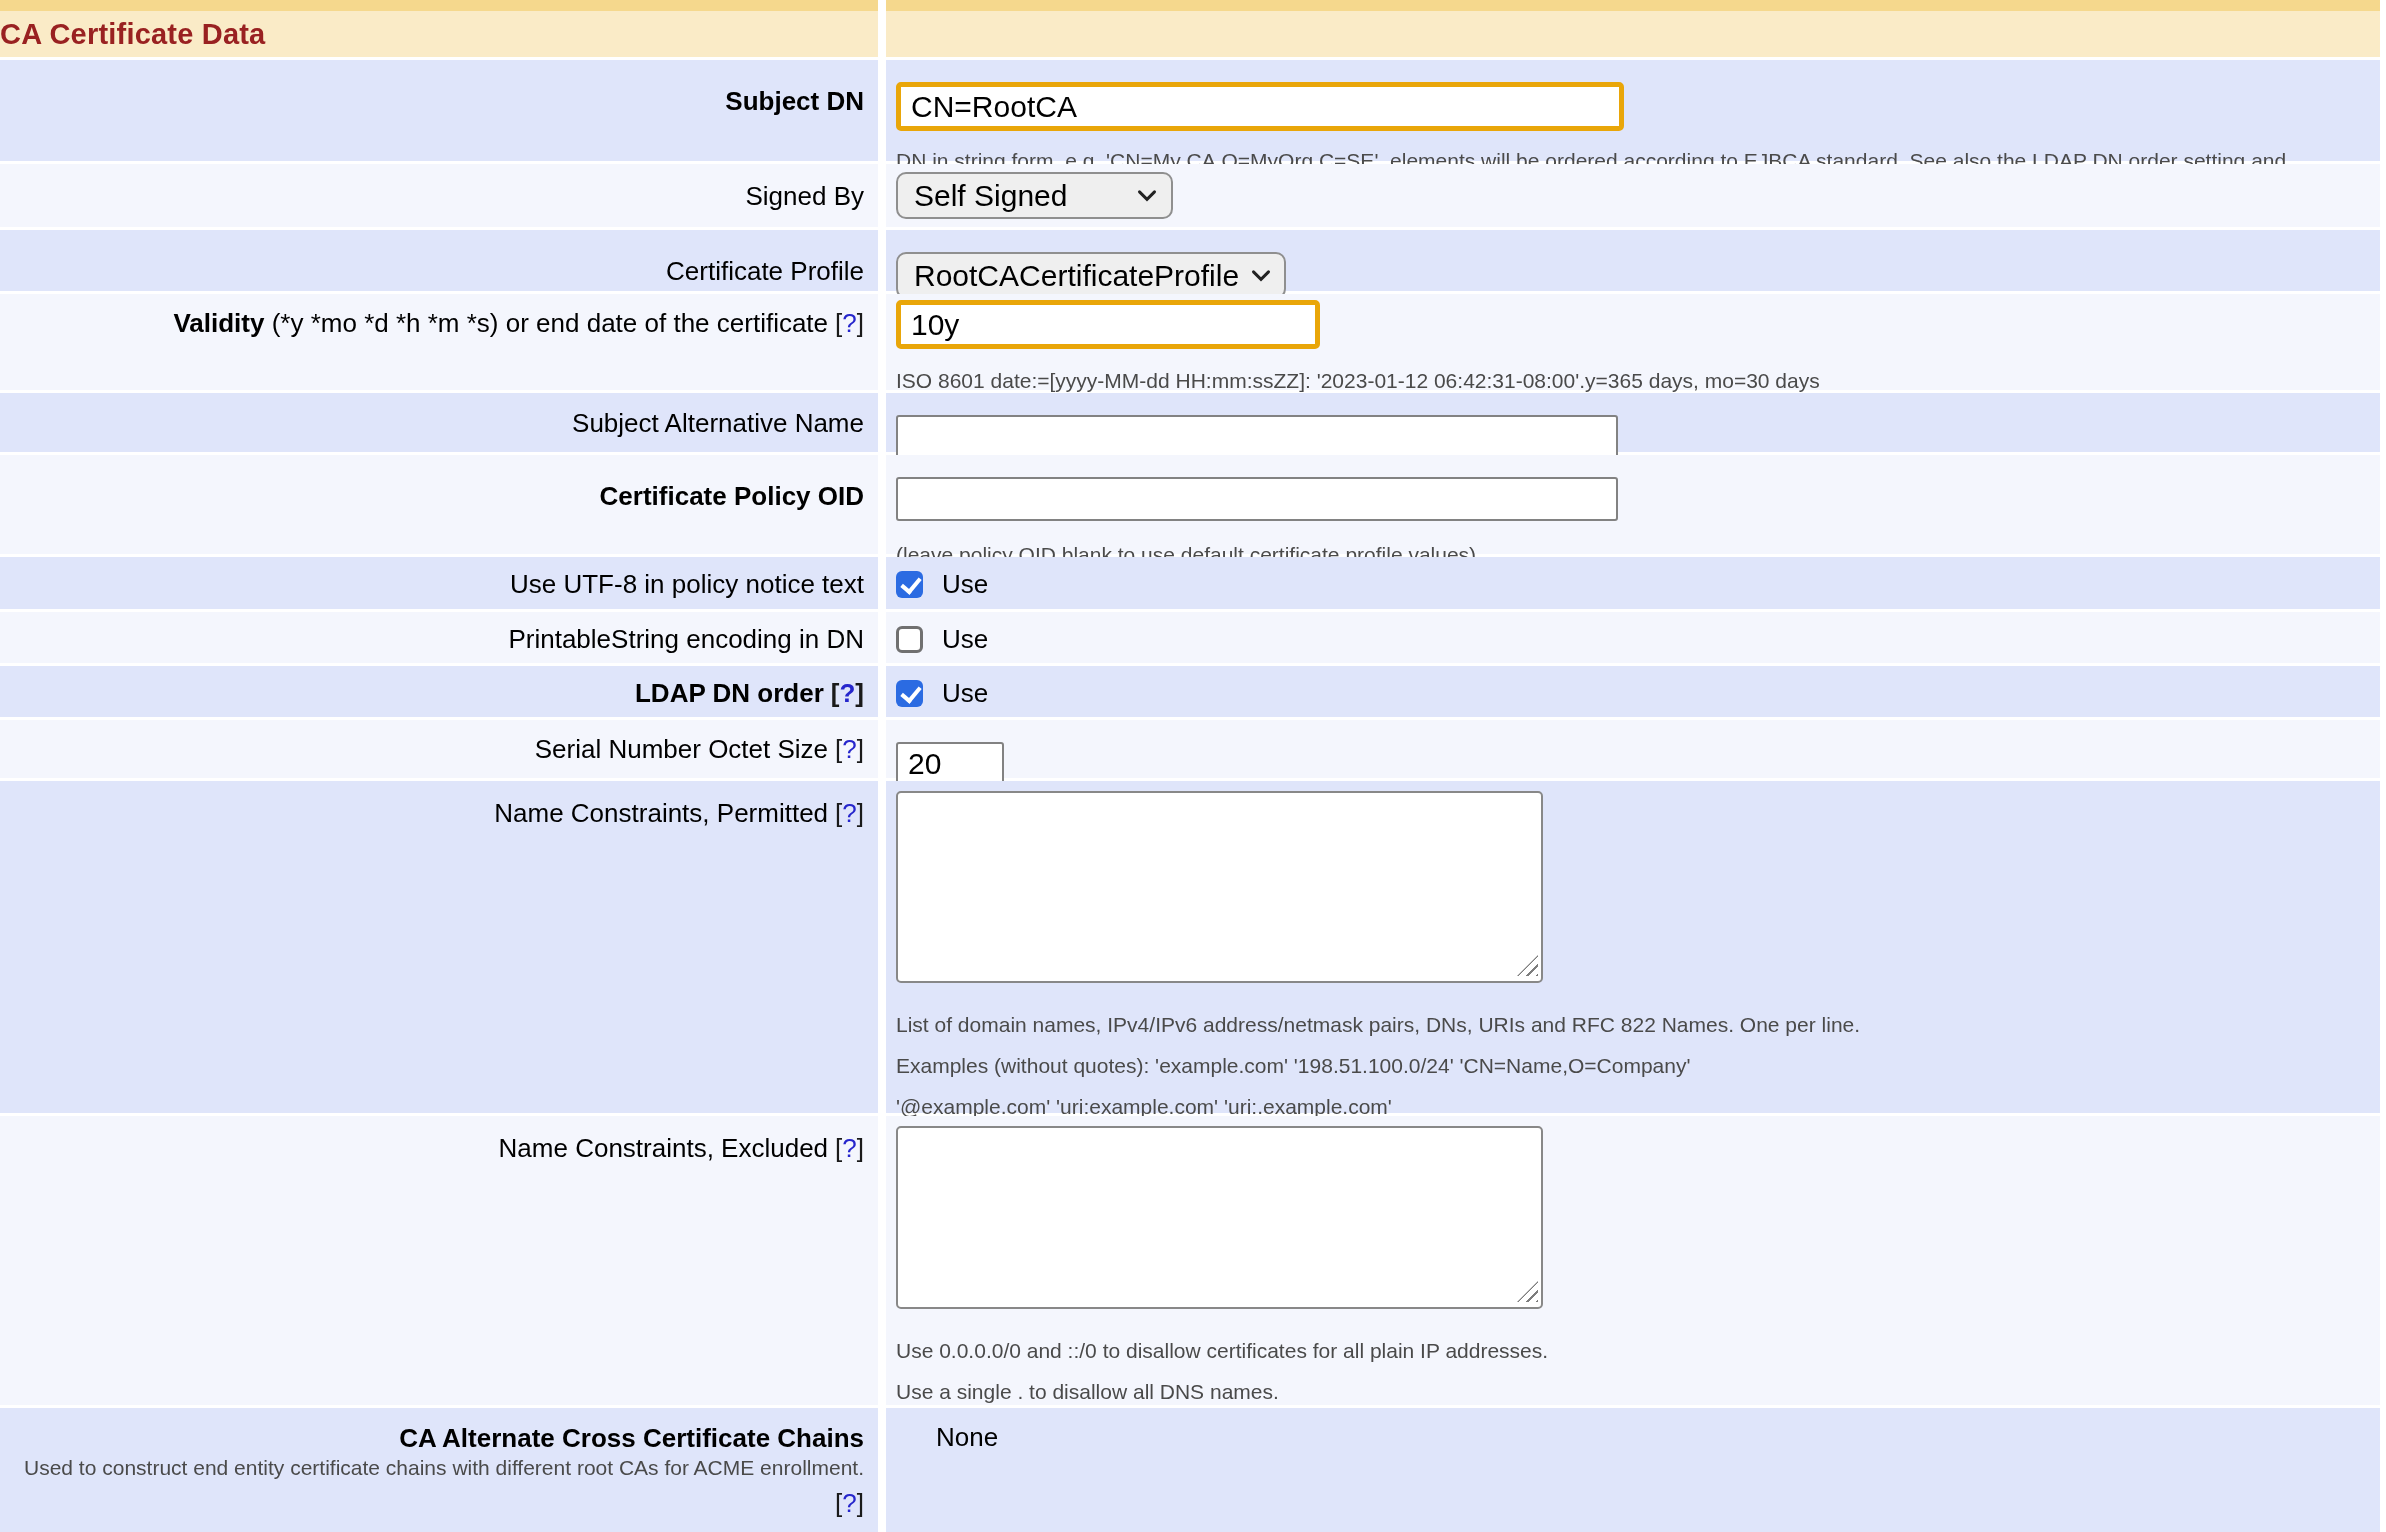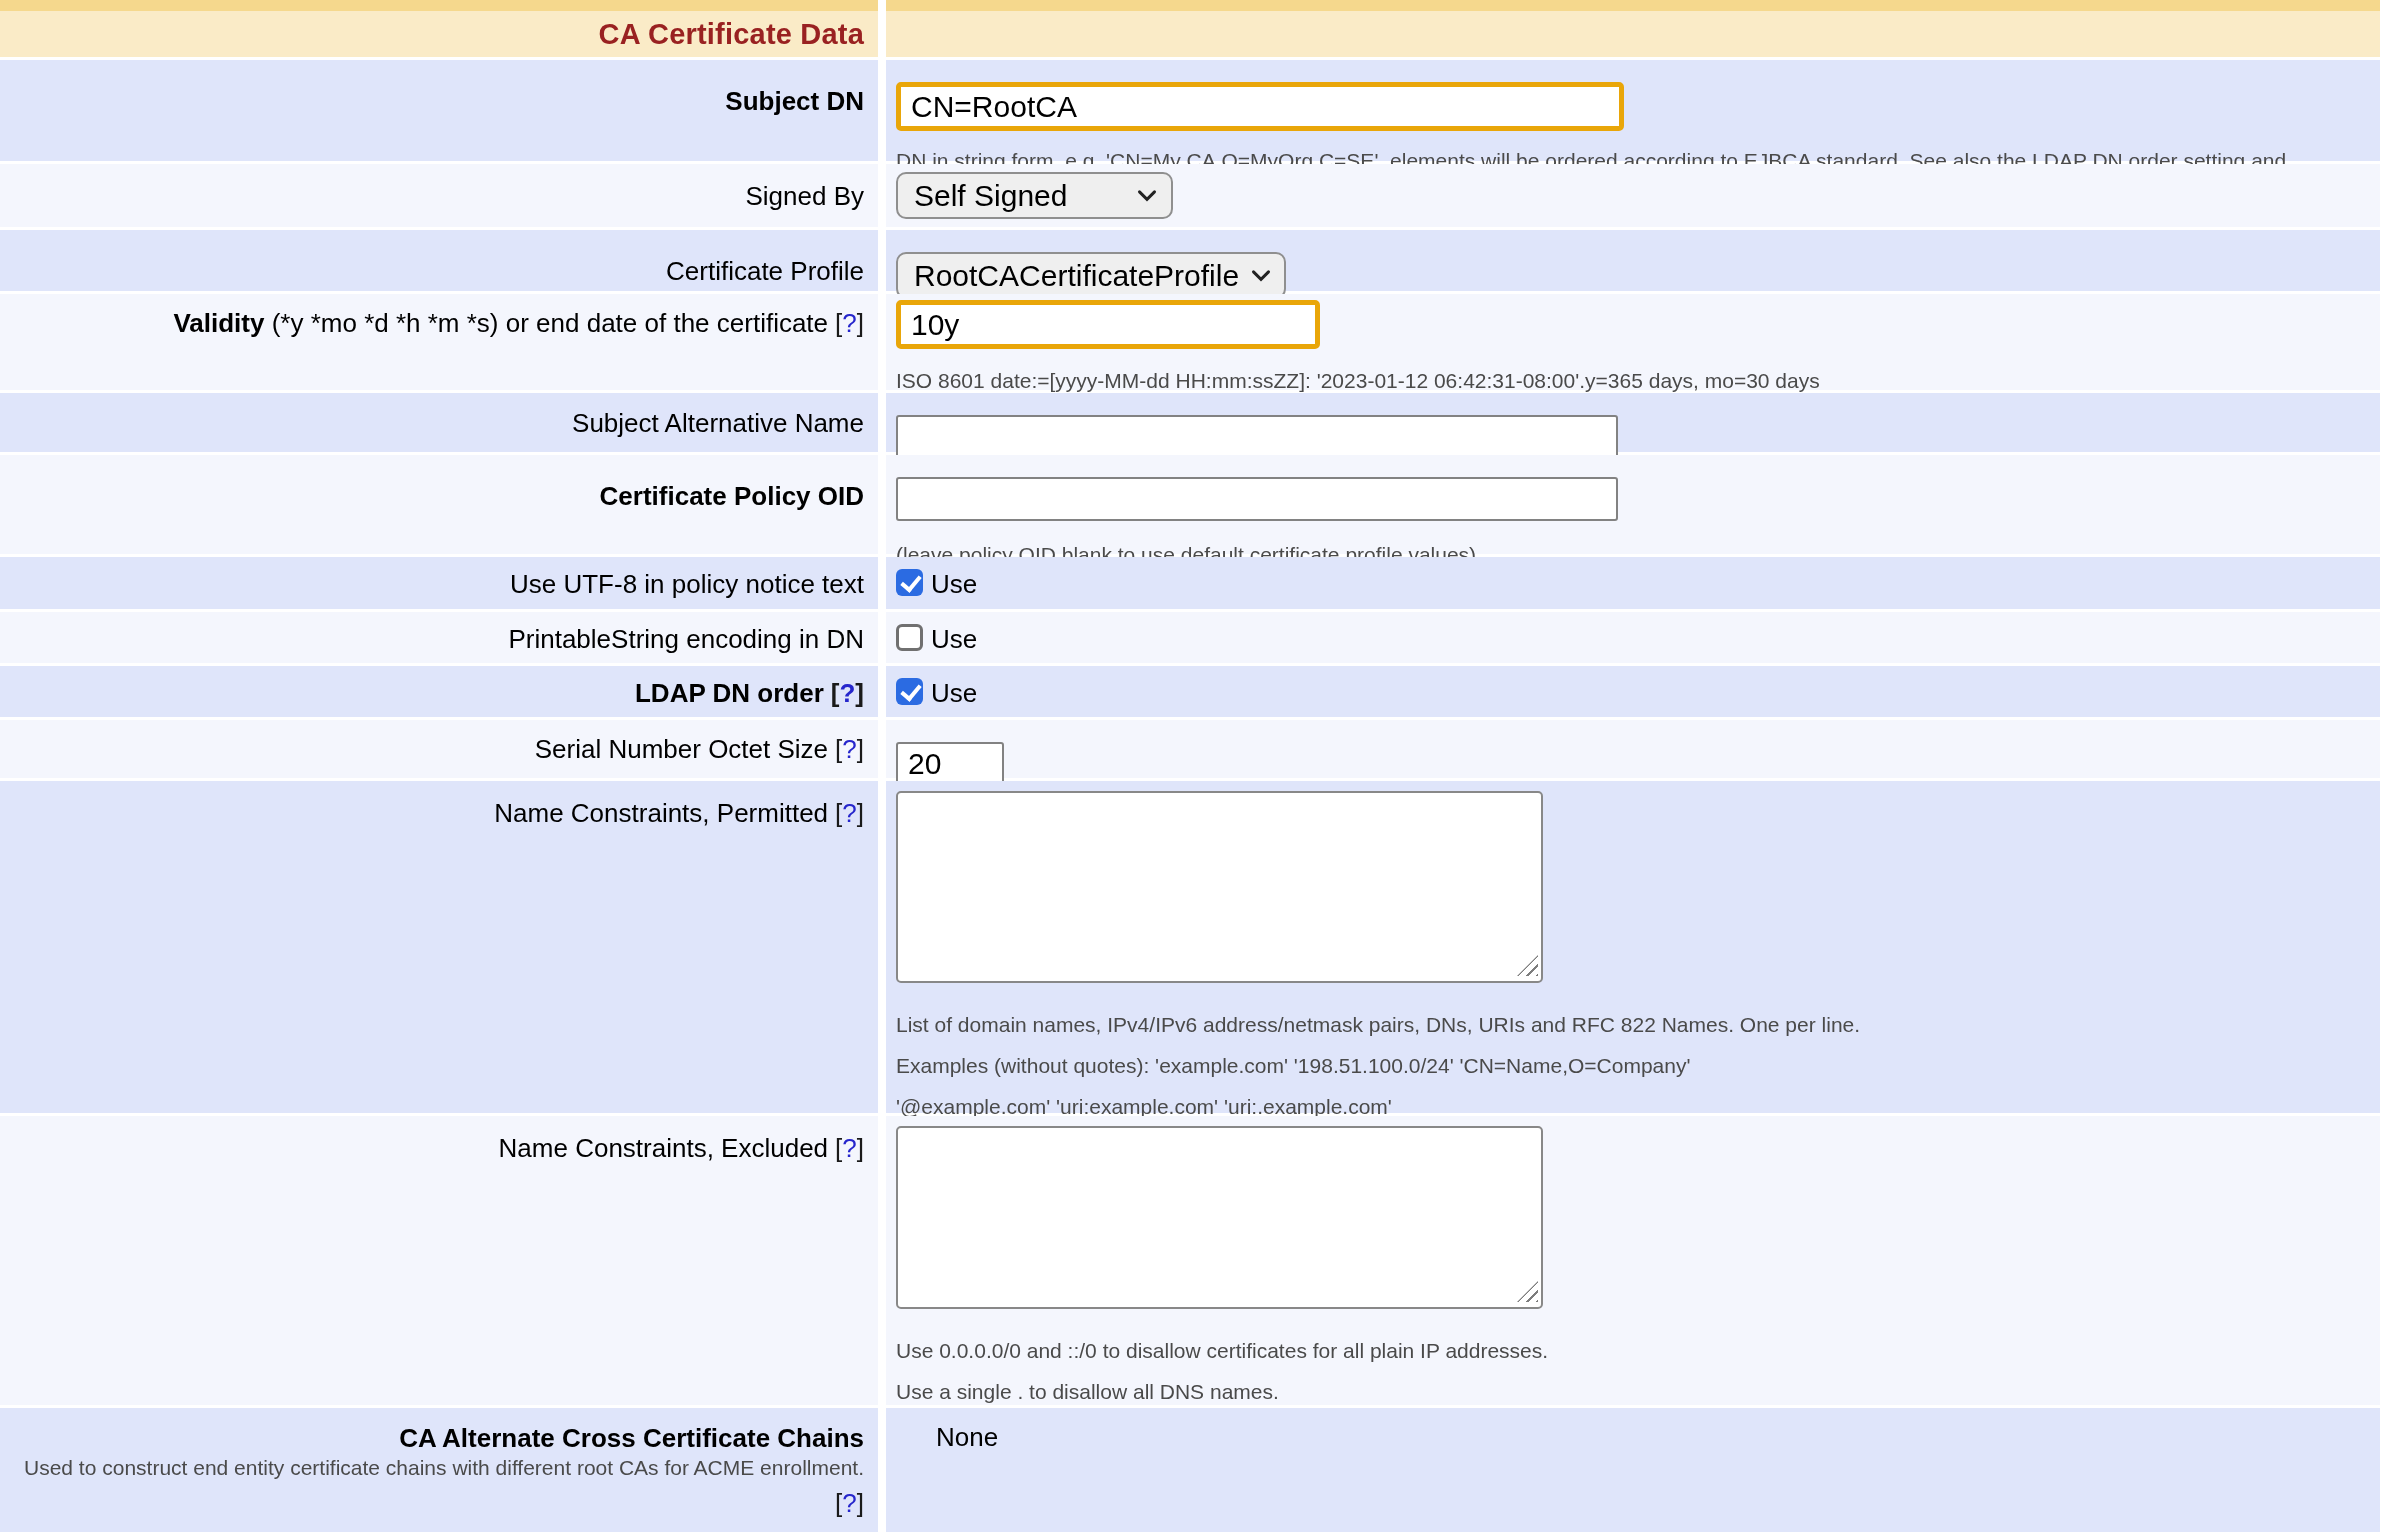--- a/index.html
+++ b/index.html
@@ -8,21 +8,21 @@
     display:flex;flex-direction:column;gap:3px;
     font-family:"Liberation Sans","DejaVu Sans",sans-serif;color:#000;
   }
   .row{display:flex;gap:8px;margin-right:6px;flex:none;}
   .cell{box-sizing:border-box;}
   .left{width:878px;flex:none;padding-right:14px;text-align:right;}
   .right{flex:1;padding-left:10px;}
 
   
   .hdr{background:#FAEBC7;border-top:11px solid #F5D88D;height:57px;}
-  .hdr.left{display:flex;align-items:center;justify-content:flex-end;}
+  .hdr.left{display:flex;align-items:center;justify-content:flex-start;}
   .title{font-size:29px;font-weight:bold;color:#992121;letter-spacing:.2px;}
 
   
   .lav .cell{background:#DFE5FA;}
   .lit .cell{background:#F4F6FD;}
 
   
   .row-subject-dn{height:101px}.row-signed-by{height:63px}.row-cert-profile{height:61px}
   .row-validity{height:96px}.row-san{height:59px}.row-oid{height:99px}
   .row-utf8{height:52px}.row-printable{height:51px}.row-ldap{height:51px}
@@ -46,21 +46,21 @@
 
   
   .select{display:inline-flex;align-items:center;justify-content:space-between;
       height:47px;background:#EFEFEF;border:2px solid #8F8F8F;border-radius:10px;
       padding:0 14px 0 16px;box-sizing:border-box;cursor:default;}
   .sel277{width:277px}.sel390{width:390px}
   .sel-text{font-size:30px;color:#000;white-space:nowrap;}
   .chev{flex:none;margin-left:12px;}
 
   
-  .cb-row{display:flex;gap:8px;}
+  .cb-row{display:flex;align-items:center;gap:19px;}
   .checkbox{width:27px;height:27px;box-sizing:border-box;border:3px solid #707070;
       border-radius:6px;background:#fff;position:relative;flex:none;}
   .checkbox.checked{border:none;background:#2B6BE2;}
   .checkbox.checked::after{content:"";position:absolute;left:9px;top:3px;width:8px;height:15px;
       border:solid #fff;border-width:0 4px 4px 0;transform:rotate(40deg);}
   .cb-label{font-size:26px;}
 
   
   .ta-wrap{position:relative;display:inline-block;}
   .ta{width:647px;border:2px solid #888;border-radius:5px;background:#fff;resize:none;

